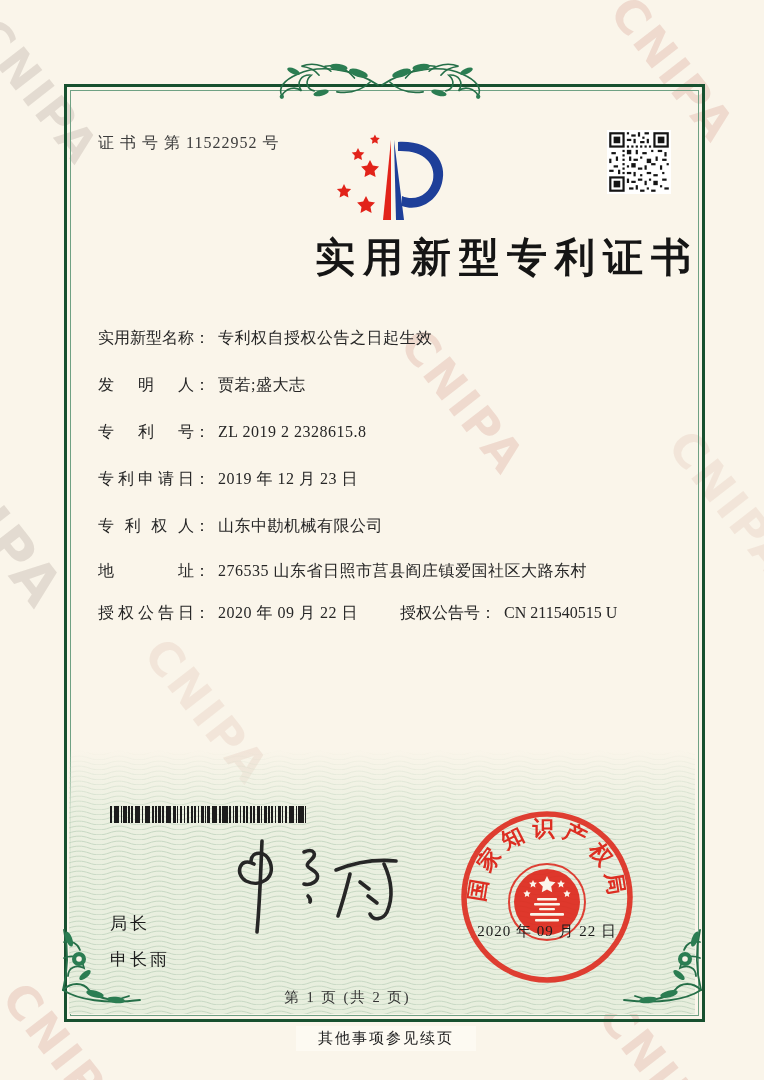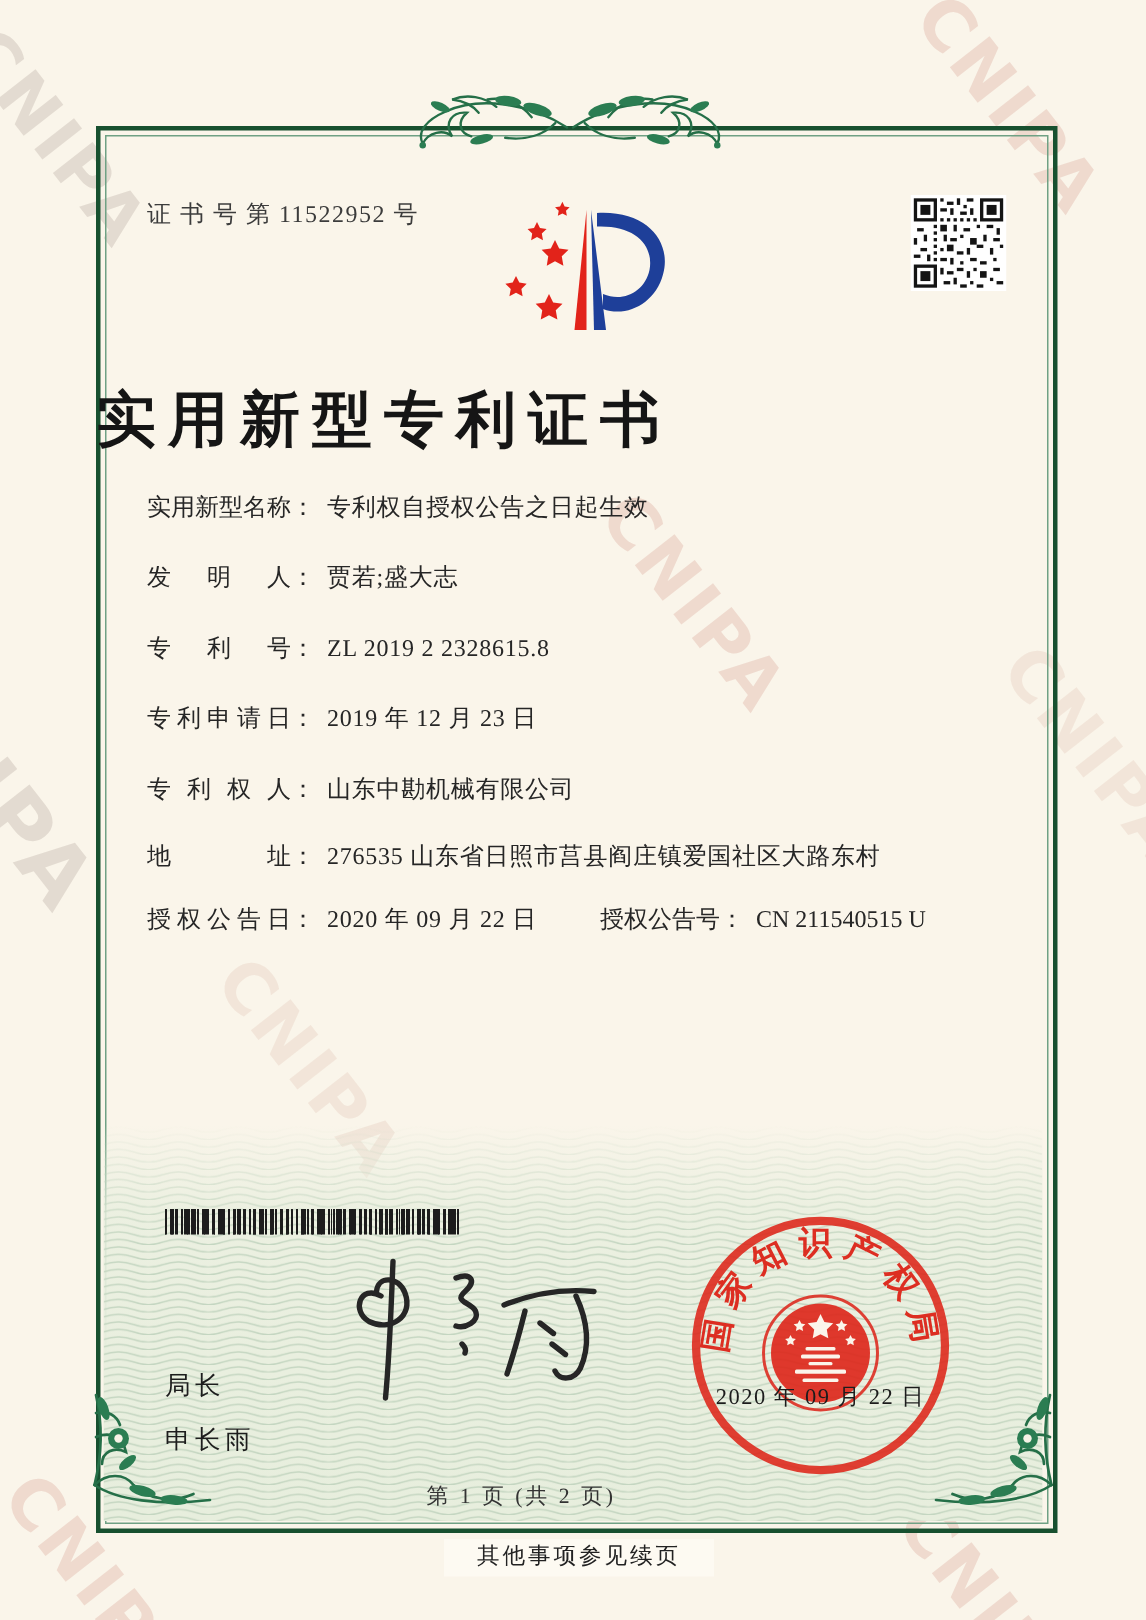--- a/index.html
+++ b/index.html
@@ -35,22 +35,22 @@
   .guilloche svg{position:absolute;left:0;top:0;
     -webkit-mask-image:linear-gradient(to bottom,transparent 0,#000 80px);
     mask-image:linear-gradient(to bottom,transparent 0,#000 80px);}
   
   .certno{
     position:absolute;left:98px;top:133px;font-size:16px;color:#3c3c3c;letter-spacing:1px;
   }
   .logo{position:absolute;left:320px;top:128px;}
   .qr{position:absolute;left:607px;top:130px;}
   .title{
-    position:absolute;left:64px;top:230px;width:635px;text-align:left;
-    font-size:40px;font-weight:bold;letter-spacing:8px;color:#151515;margin-top:22px;
+    position:absolute;left:64px;top:230px;width:635px;text-align:right;
+    font-size:40px;font-weight:bold;letter-spacing:8px;color:#151515;
   }
   
   .fields{position:absolute;left:98px;top:322px;width:575px;font-size:16px;color:#262626;}
   .frow{position:absolute;left:0;white-space:nowrap;}
   .flabel{display:inline-block;width:96px;text-align:justify;text-align-last:justify;}
   .fcolon{display:inline-block;margin-right:8px;}
   .frow .val{letter-spacing:.5px;}
   .frow2{position:absolute;white-space:nowrap;}
   
   .legal{

